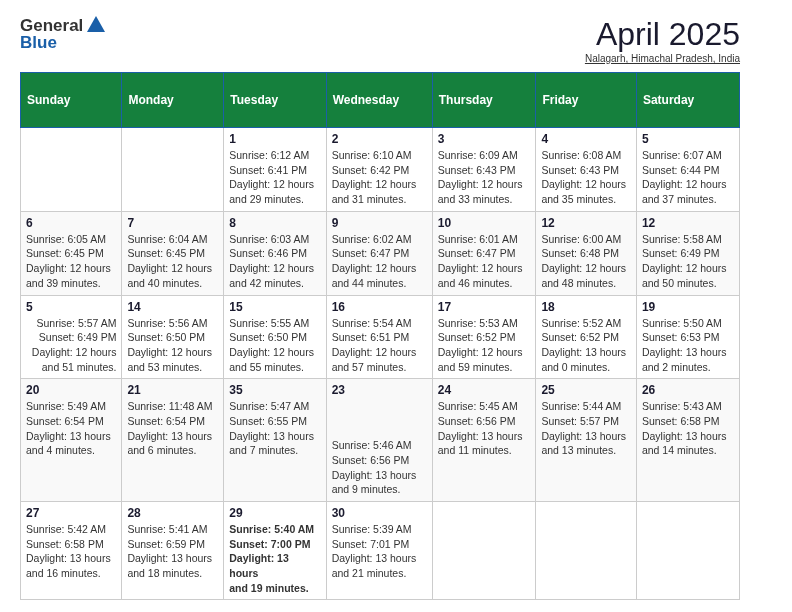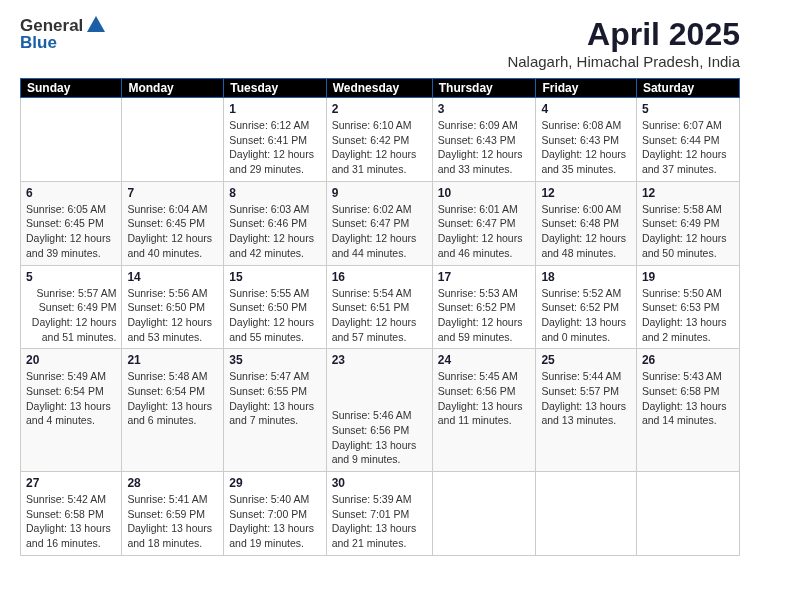--- a/index.html
+++ b/index.html
@@ -22,39 +22,40 @@
     }
     .logo {
       display: flex;
       align-items: center;
     }
     .title-block {
       text-align: right;
     }
     .main-title {
       font-size: 32px;
-      font-weight: bold;
+      font-weight: normal;
       color: #1a1a2e;
       text-align: right;
     }
     .subtitle {
-      font-size: 15px;
+      font-size: 10px;
       color: #333;
+      text-decoration: underline;
     }
     .calendar-table {
       width: 100%;
       border-collapse: collapse;
       margin-top: 8px;
       font-size: 11px;
     }
     .calendar-table thead tr th {
-      background-color: #000000;
+      background-color: #15803d;
       color: #fff;
       text-align: left;
-      padding: 2px 6px;
+      padding: 20px 6px;
       font-size: 12px;
       font-weight: bold;
       border: 1px solid #1a5fa8;
     }
     .calendar-table tbody tr td {
       border: 1px solid #ccc;
       vertical-align: top;
       padding: 4px 5px;
       width: 113px;
       min-height: 80px;
@@ -258,21 +259,21 @@
         <tr>
           <td>
             <span class="day-number">20</span>
             <div class="day-info" style="white-space: pre-line;">Sunrise: 5:49 AM
 Sunset: 6:54 PM
 Daylight: 13 hours
 and 4 minutes.</div>
           </td>
           <td>
             <span class="day-number">21</span>
-            <div class="day-info" style="white-space: pre-line;">Sunrise: 5:48 AM
+            <div class="day-info" style="white-space: pre-line;">Sunrise: 11:48 AM
 Sunset: 6:54 PM
 Daylight: 13 hours
 and 6 minutes.</div>
           </td>
           <td>
             <span class="day-number">35</span>
             <div class="day-info" style="white-space: pre-line;">Sunrise: 5:47 AM
 Sunset: 6:55 PM
 Daylight: 13 hours
 and 7 minutes.</div>
@@ -316,21 +317,21 @@
           </td>
           <td>
             <span class="day-number">28</span>
             <div class="day-info" style="white-space: pre-line;">Sunrise: 5:41 AM
 Sunset: 6:59 PM
 Daylight: 13 hours
 and 18 minutes.</div>
           </td>
           <td>
             <span class="day-number">29</span>
-            <div class="day-info" style="white-space: pre-line;">Sunrise: 5:40 AM
+            <div class="day-info" style="white-space: pre-line; font-weight: bold;">Sunrise: 5:40 AM
 Sunset: 7:00 PM
 Daylight: 13 hours
 and 19 minutes.</div>
           </td>
           <td>
             <span class="day-number">30</span>
             <div class="day-info" style="white-space: pre-line;">Sunrise: 5:39 AM
 Sunset: 7:01 PM
 Daylight: 13 hours
 and 21 minutes.</div>

